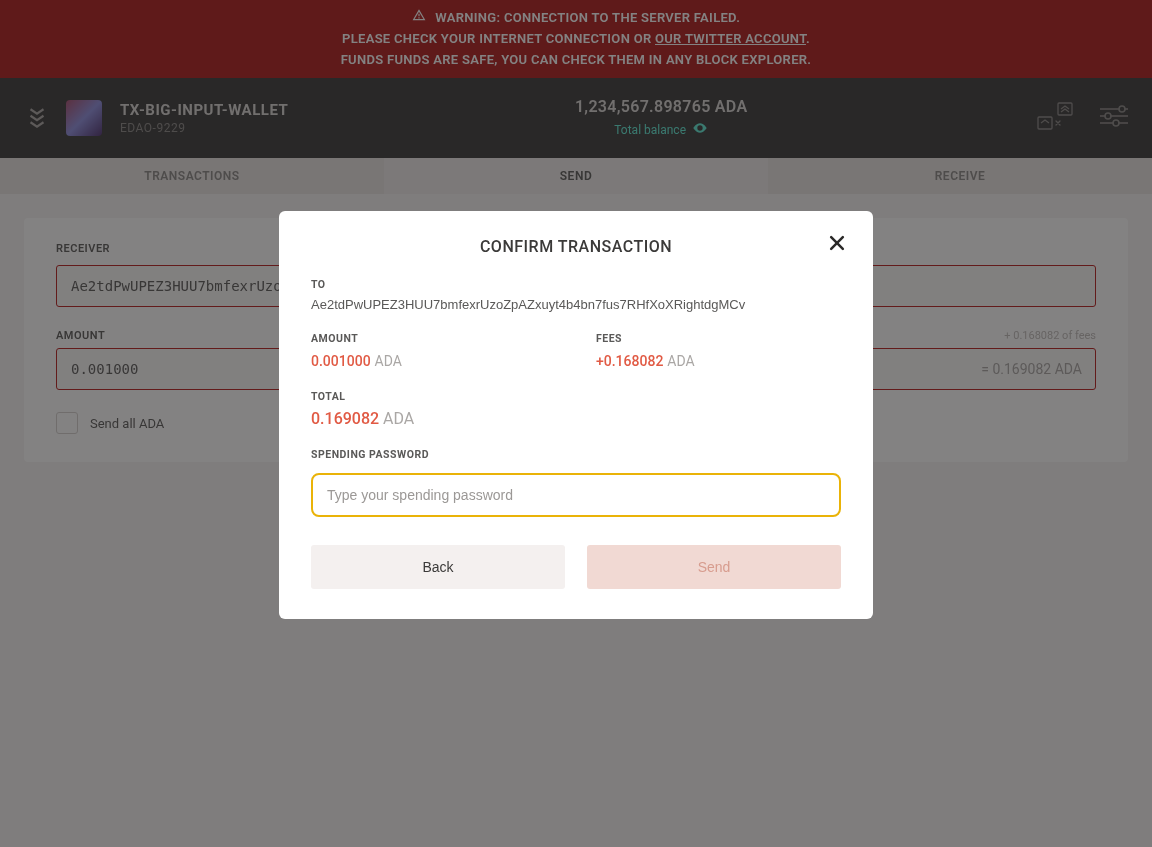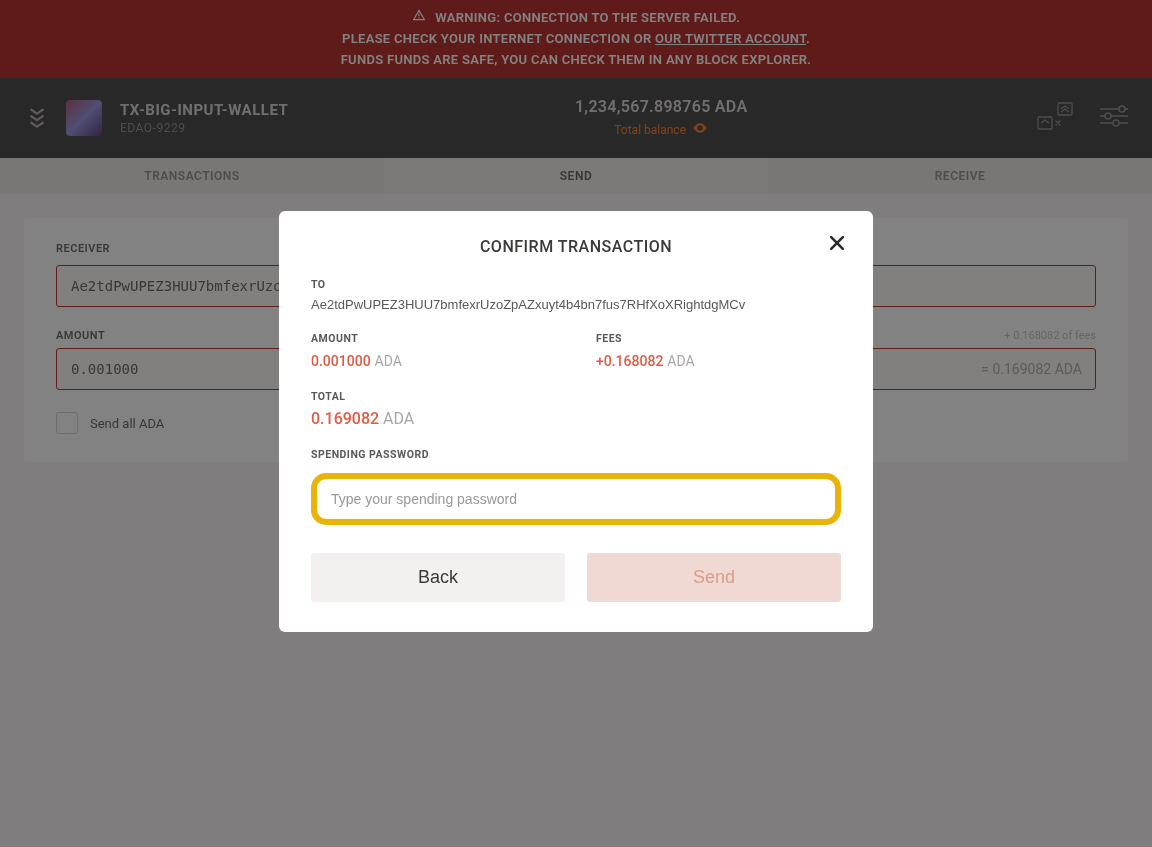--- a/index.html
+++ b/index.html
@@ -94,21 +94,21 @@
     
     .balance {
       font-size: 16px;
       font-weight: 600;
       letter-spacing: 0.3px;
       color: #d8d5d3;
     }
     
     .balance-label {
       font-size: 12px;
-      color: #f97316;
+      color: #5eead4;
       display: flex;
       align-items: center;
       gap: 6px;
     }
     
     .header-right {
       display: flex;
       align-items: center;
       gap: 24px;
     }
@@ -292,43 +292,43 @@
       font-size: 16px;
     }
     
     .value-unit {
       color: #aaa7a5;
       font-weight: 400;
     }
     
     .modal-input {
       width: 100%;
-      border: 6px solid #eab308;
-      border-radius: 15px;
+      border: 2px solid #eab308;
+      border-radius: 8px;
       padding: 12px 14px;
       font-size: 14px;
       margin-top: 6px;
     }
     
     .modal-input::placeholder {
       color: #9b9896;
     }
     
     .modal-buttons {
       display: flex;
       gap: 22px;
       margin-top: 28px;
     }
     
     .btn {
       flex: 1;
       padding: 14px 4px;
       border: none;
       border-radius: 3px;
-      font-size: 18px;
+      font-size: 14px;
       font-weight: 500;
       cursor: pointer;
     }
     
     .btn-back {
       background: #f4f0ef;
       color: #3b3a39;
     }
     
     .btn-send {

